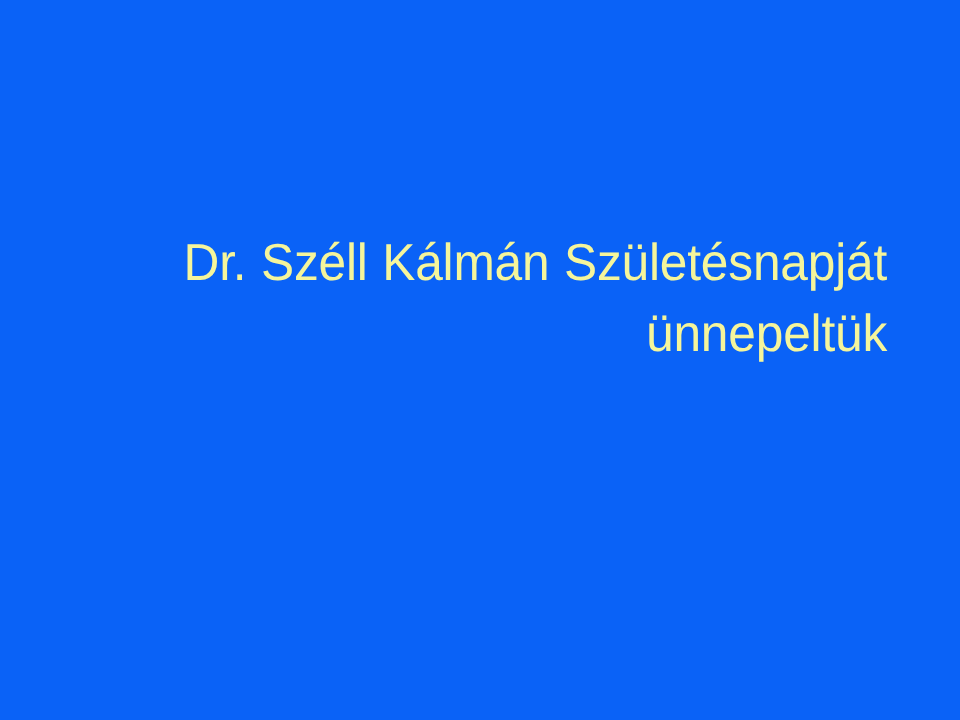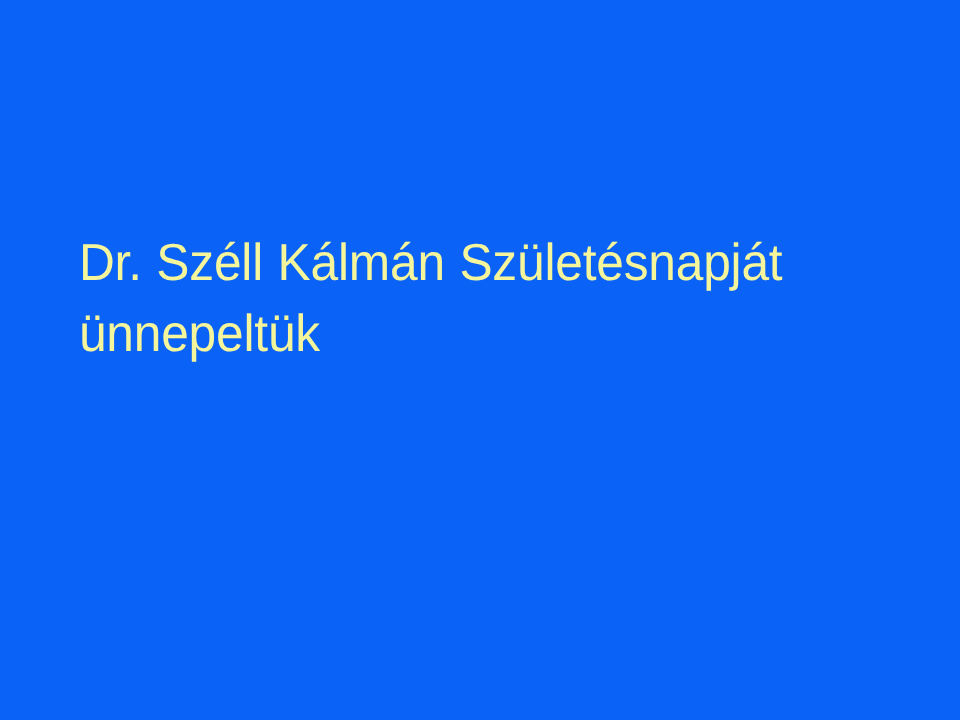--- a/index.html
+++ b/index.html
@@ -19,24 +19,24 @@
     position: relative;
     width: 960px;
     height: 720px;
     background: #0a62f7;
     overflow: hidden;
   }
 
   
   #title-block {
     position: absolute;
-    left: 60px;
+    left: 66px;
     top: 228px;
     width: 840px;
-    text-align: left;
+    text-align: right;
   }
 
   #title-text {
     display: block;
     margin: 0;
     padding: 0;
     color: #f5f59b;
     font-family: "Liberation Sans", "DejaVu Sans", sans-serif;
     font-size: 52px;
     font-weight: 400;

